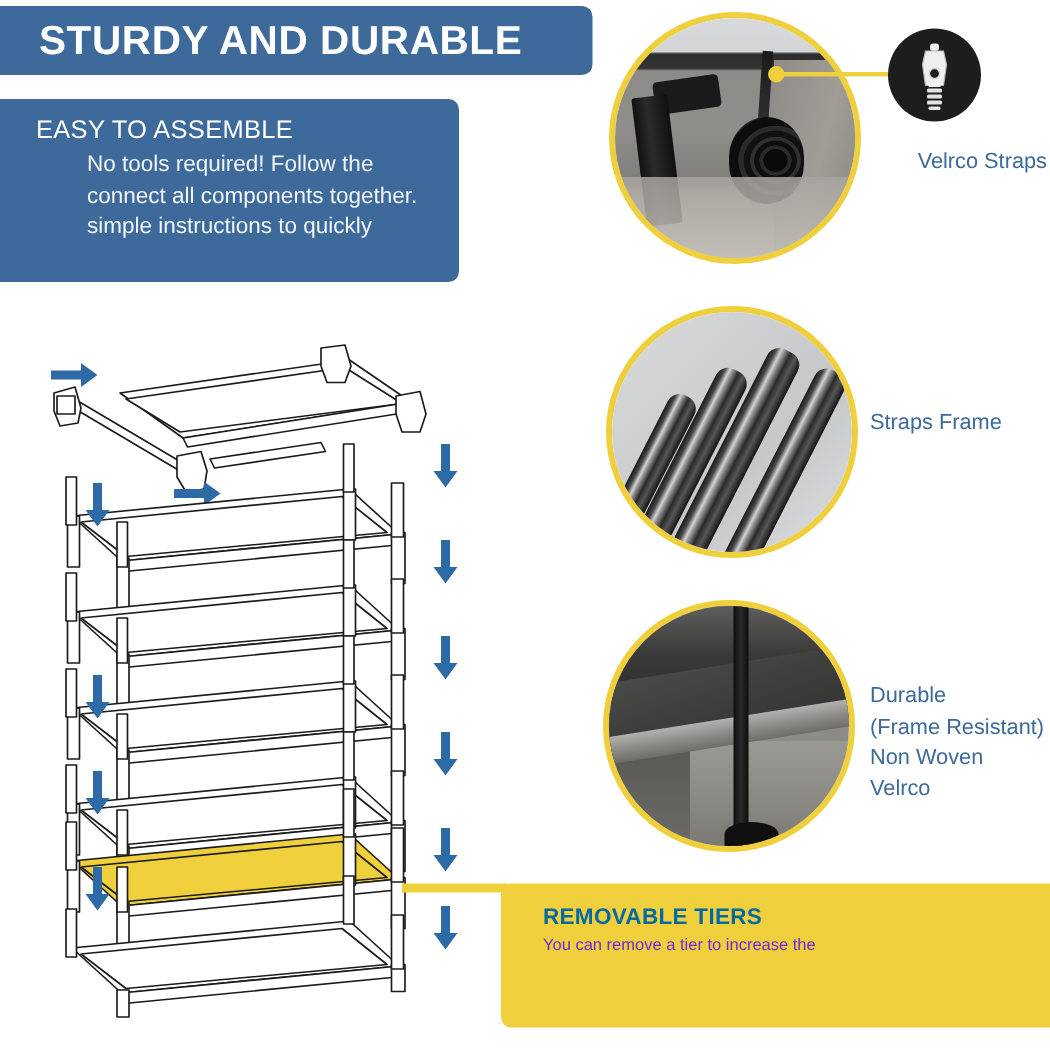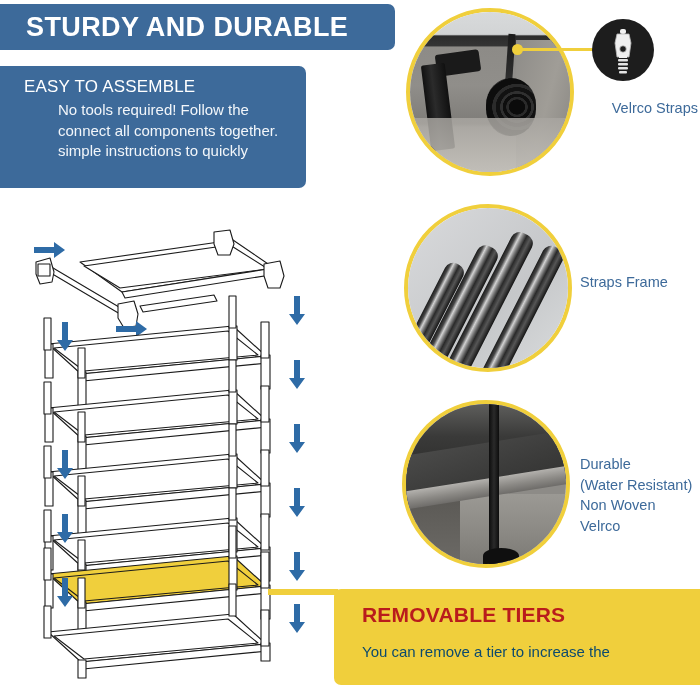--- a/index.html
+++ b/index.html
@@ -178,24 +178,24 @@
 
   
   .tier-banner {
     position:absolute; left:334px; top:589px;
     width:376px; height:96px;
     background:#f0cf3c;
     border-radius:7px 0 0 7px;
     padding:14px 16px 10px 28px;
   }
   .tier-title {
-    color:#b91c1c; font-size:21px; font-weight:bold;
-    letter-spacing:0.2px; margin-bottom:15px;
-  }
-  .tier-body { color:#0c4a6e; font-size:15px; line-height:1.36; }
+    color:#0369a1; font-size:15px; font-weight:bold;
+    letter-spacing:0.2px; margin-bottom:3px;
+  }
+  .tier-body { color:#6d28d9; font-size:11px; line-height:1.36; }
   .tier-link {
     position:absolute; left:268px; top:589px;
     width:70px; height:6px; background:#f0cf3c;
   }
 </style>
 </head>
 <body>
 
 <div class="stage">
 
@@ -399,21 +399,21 @@
       <div class="p3-bot"></div>
       <div class="p3-left"></div>
       <div class="p3-shelf"></div>
       <div class="p3-bar"></div>
       <div class="p3-post"></div>
       <div class="p3-foot"></div>
     </div>
   </div>
   <div class="callout co3">
     <div>Durable</div>
-    <div>(Water Resistant)</div>
+    <div>(Frame Resistant)</div>
     <div>Non Woven</div>
     <div>Velrco</div>
   </div>
 
   <div class="tier-link"></div>
   <div class="tier-banner">
     <div class="tier-title">REMOVABLE TIERS</div>
     <div class="tier-body">
       <div>You can remove a tier to increase the</div>
     </div>

